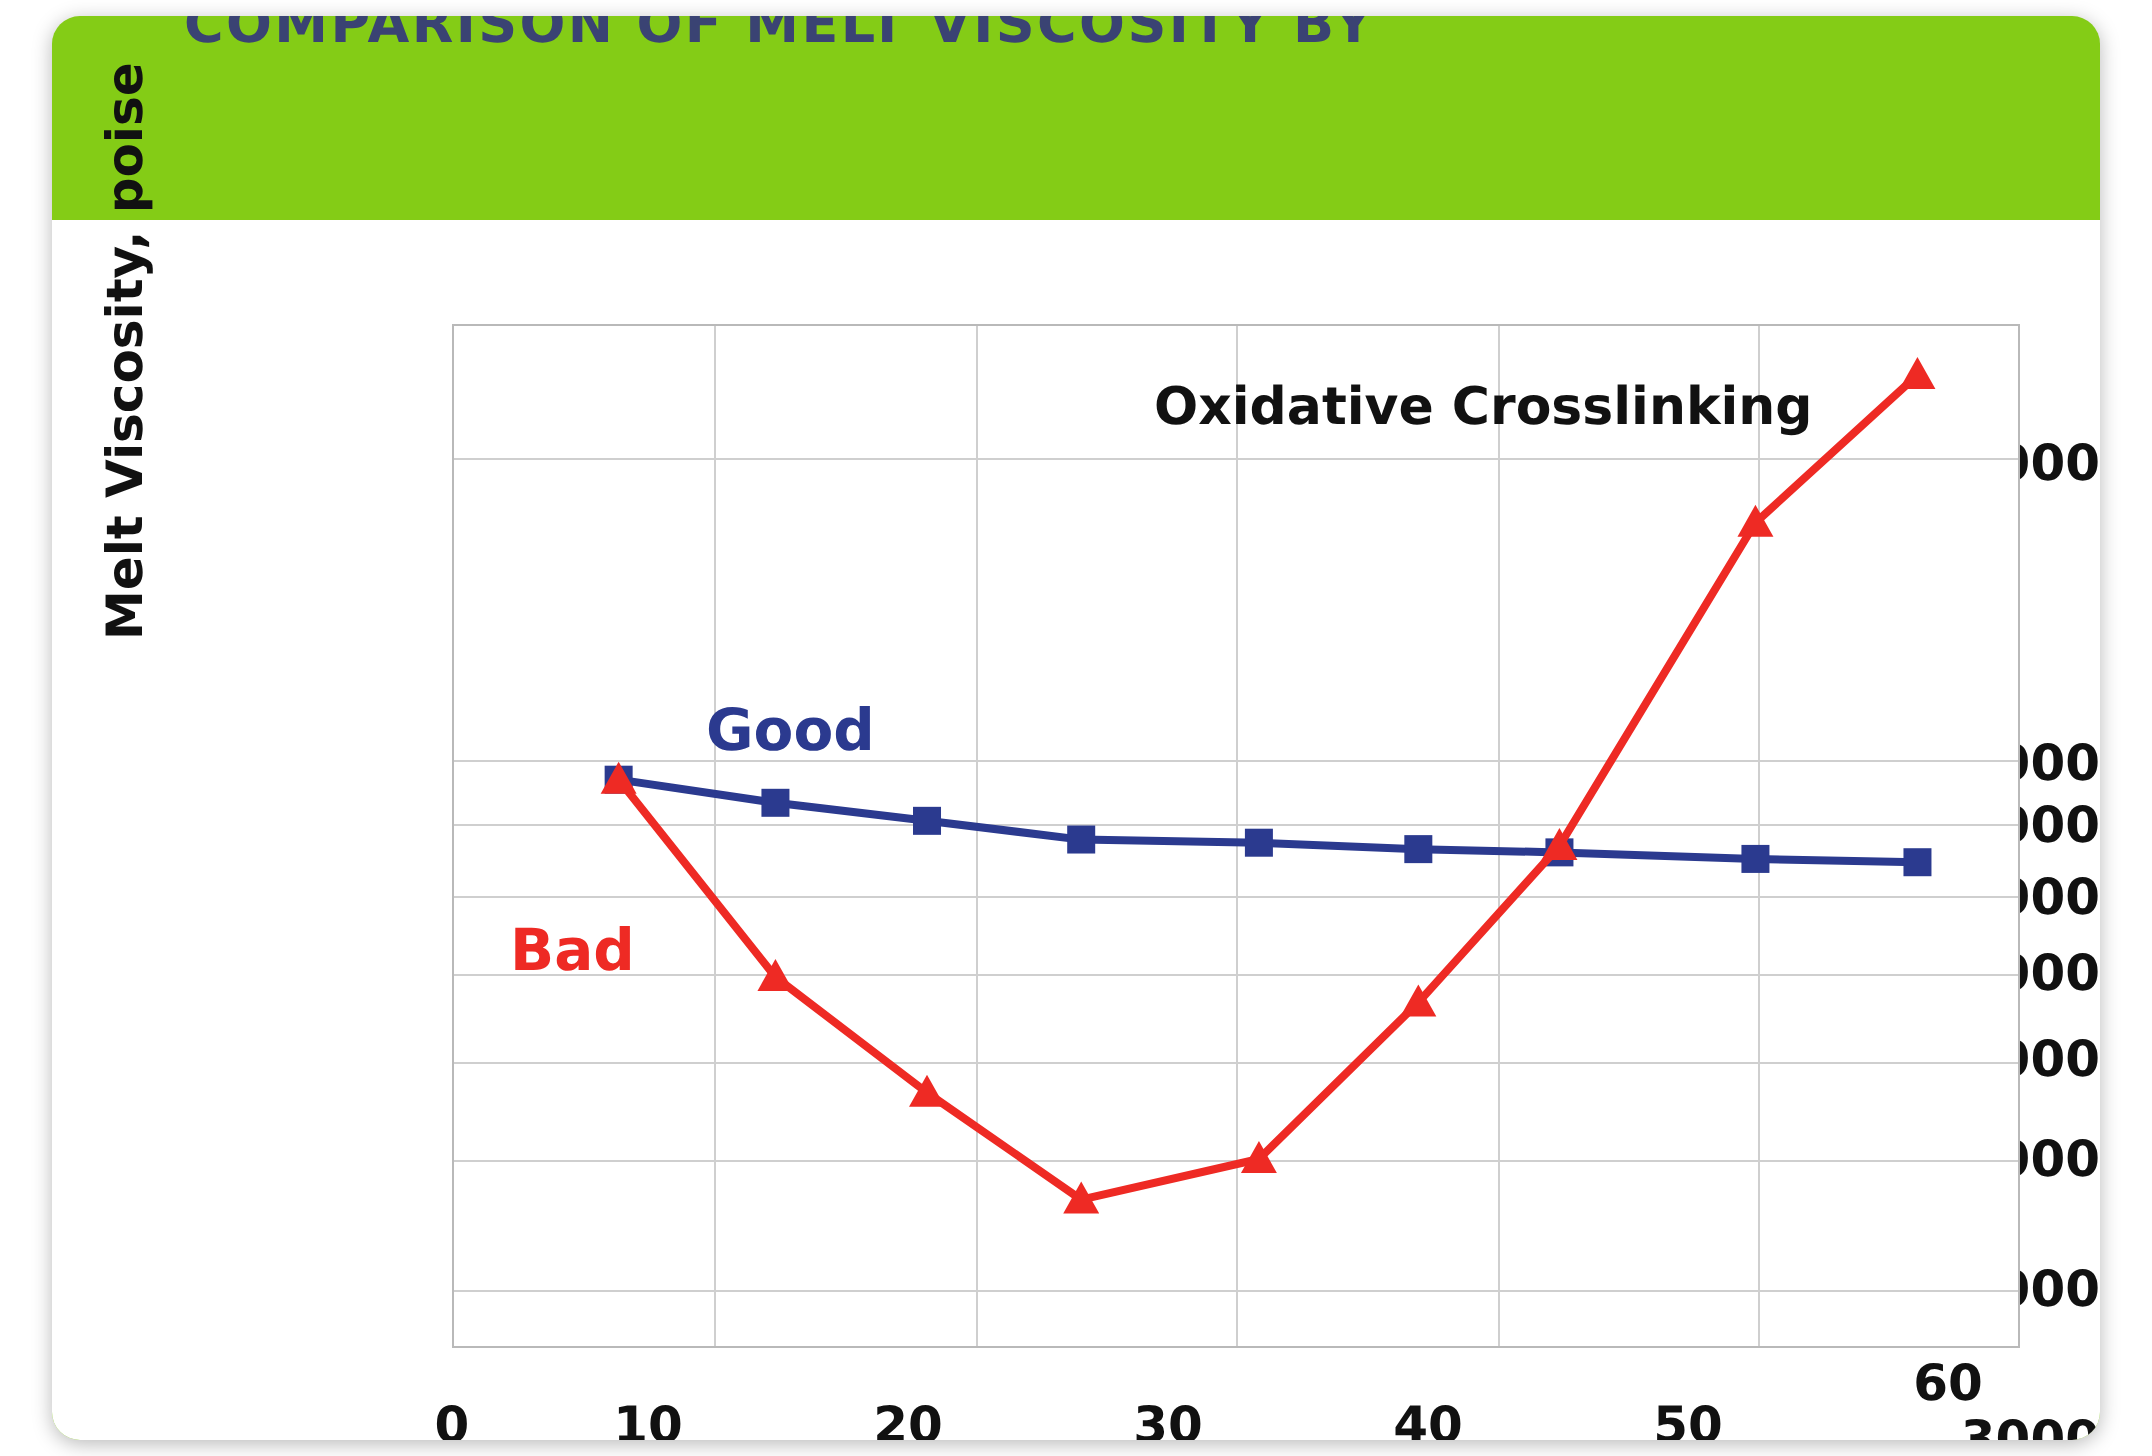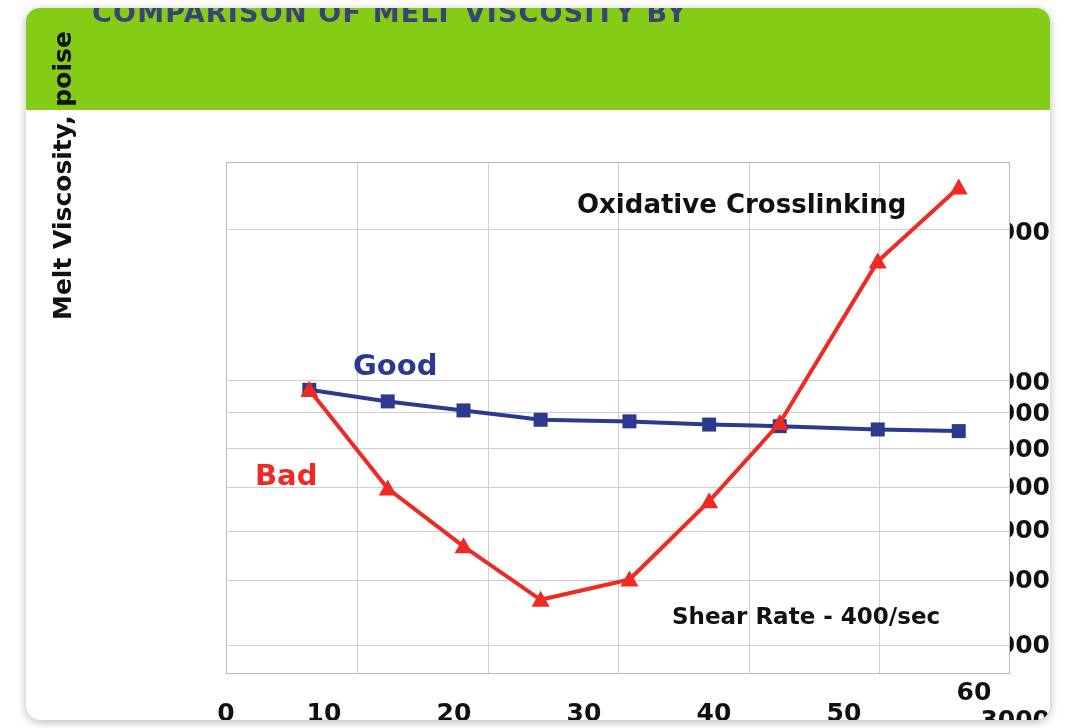--- a/index.html
+++ b/index.html
@@ -237,18 +237,17 @@
             <polygon points="313.6,427.7919224449895 304.6,443.7919224449895 322.6,443.7919224449895" fill="#ee2a24"></polygon>
             <polygon points="402.4533333333333,407.518339330096 393.4533333333333,423.518339330096 411.4533333333333,423.518339330096" fill="#ee2a24"></polygon>
             <polygon points="482.15999999999997,329.1991220542743 473.15999999999997,345.1991220542743 491.15999999999997,345.1991220542743" fill="#ee2a24"></polygon>
             <polygon points="552.7199999999999,250.9537368778564 543.7199999999999,266.9537368778564 561.7199999999999,266.9537368778564" fill="#ee2a24"></polygon>
             <polygon points="650.7199999999999,89.41852258124987 641.7199999999999,105.41852258124987 659.7199999999999,105.41852258124987" fill="#ee2a24"></polygon>
             <polygon points="731.7333333333333,15.49210663672227 722.7333333333333,31.49210663672227 740.7333333333333,31.49210663672227" fill="#ee2a24"></polygon>
           </g>
       </svg>
 
       <div id="ann-oxidative" style="left:350px; top:26px;">Oxidative Crosslinking</div>
-      <div id="ann-shear" style="left:445px; top:440px;">Shear Rate - 400/sec</div>
       <div id="lbl-good" style="left:102px; top:185px;margin-left:24px;">Good</div>
       <div id="lbl-bad" style="left:28px; top:295px;">Bad</div>
     </div>
   </div>
 </div>
 
 </body></html>

